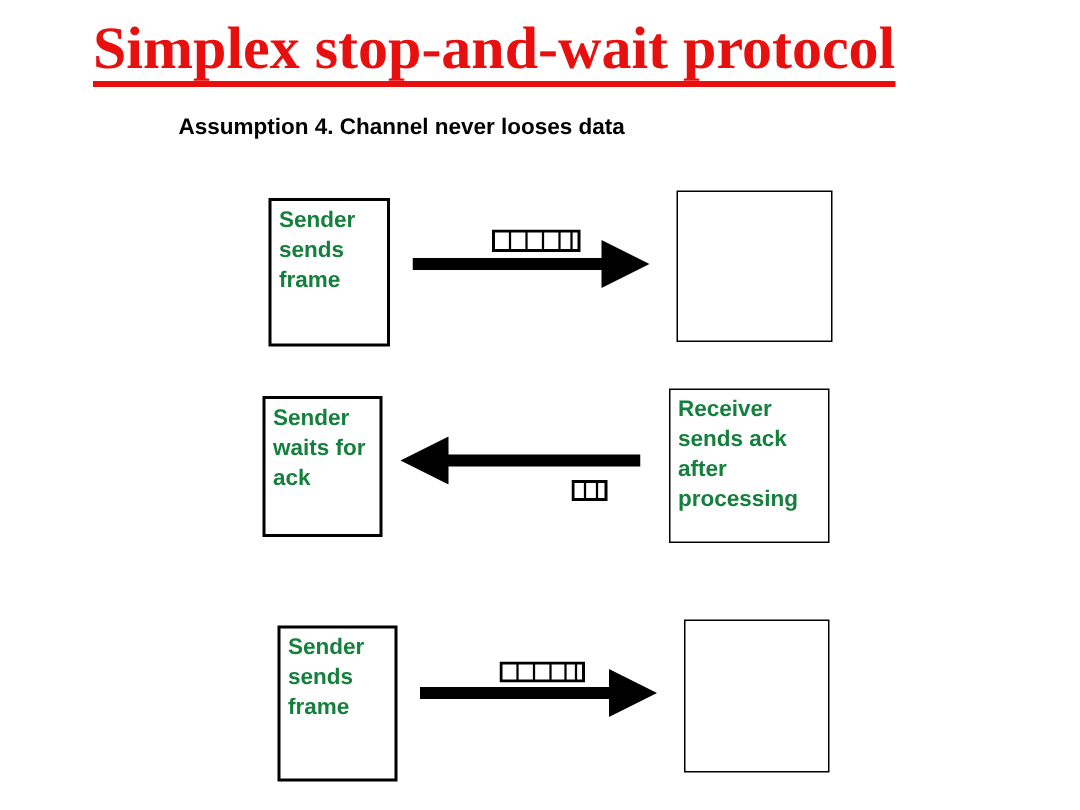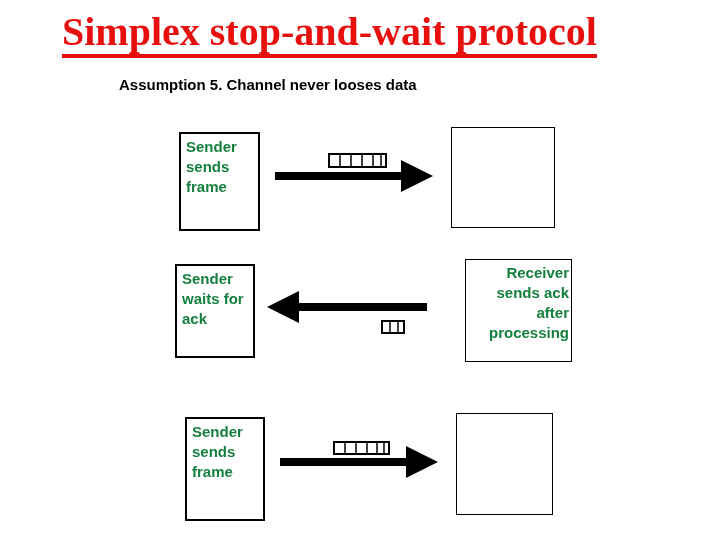--- a/index.html
+++ b/index.html
@@ -48,32 +48,32 @@
     line-height: 20px;
     padding: 3px 2px 0 5px;
     white-space: pre-line;
   }
   
   .b-s1 { left: 179px; top: 132px; width: 81px;  height: 99px;  }
   .b-s2 { left: 175px; top: 264px; width: 80px;  height: 94px;  }
   .b-s3 { left: 185px; top: 417px; width: 80px;  height: 104px; }
   
   .b-r1 { left: 451px; top: 127px; width: 104px; height: 101px; border-width: 1.5px; }
-  .b-r2 { left: 465px; top: 259px; width: 107px; height: 103px; border-width: 1.5px; text-align: right; }
+  .b-r2 { left: 446px; top: 259px; width: 107px; height: 103px; border-width: 1.5px; }
   .b-r3 { left: 456px; top: 413px; width: 97px;  height: 102px; border-width: 1.5px; }
   .abs { position: absolute; }
 </style>
 </head>
 <body>
 
 <div class="slide">
 
   <h1 class="title"><span class="title-text">Simplex stop-and-wait protocol</span></h1>
 
-  <div class="subtitle">Assumption 5. Channel never looses data</div>
+  <div class="subtitle">Assumption 4. Channel never looses data</div>
 
   <div class="box b-s1">Sender
 sends
 frame</div>
 
   <svg class="abs" style="left:328px; top:153px;" width="60" height="15">
     <rect x="1" y="1" width="57" height="13" fill="#ffffff" stroke="#000000" stroke-width="2"></rect>
     <line x1="12" y1="1" x2="12" y2="14" stroke="#000000" stroke-width="1.5"></line>
     <line x1="23" y1="1" x2="23" y2="14" stroke="#000000" stroke-width="1.5"></line>
     <line x1="34" y1="1" x2="34" y2="14" stroke="#000000" stroke-width="1.5"></line>

